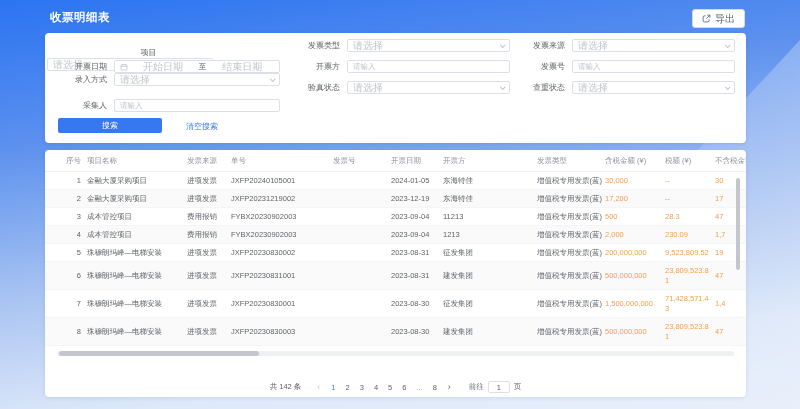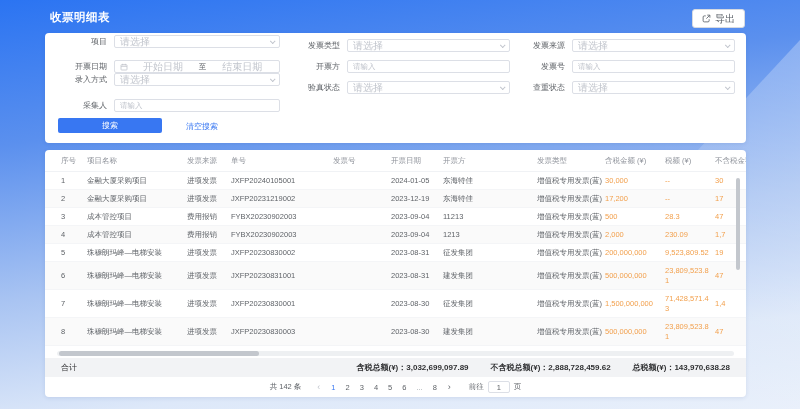--- a/index.html
+++ b/index.html
@@ -46,21 +46,21 @@
   .clear-link { position:absolute; left:141px; top:88px; font-size:8px; color:#3877f2; cursor:pointer; }
 
   
   .thead, .tr { display:flex; align-items:center; padding-left:16px; width:736px; }
   .thead { height:22px; font-size:7.5px; color:#8d9199; border-bottom:1px solid #f0f2f5; }
   .tbody { height:186px; overflow:hidden; }
   .tr { min-height:10.5px; padding-top:3.5px; padding-bottom:3.5px; font-size:7.5px; color:#5f6368;
     border-bottom:1px solid #f4f5f7; }
   .tr.even { background:#fafafa; }
   .td, .th { flex:0 0 auto; padding-right:6px; overflow:hidden; white-space:nowrap; }
-  .c0 { width:26px; }  .c1 { width:100px; } .c2 { width:44px; }  .c3 { width:102px; }
+  .c0 { width:26px;text-align:right; }  .c1 { width:100px; } .c2 { width:44px; }  .c3 { width:102px; }
   .c4 { width:58px; }  .c5 { width:52px; }  .c6 { width:94px; }  .c7 { width:68px; }
   .c8 { width:60px; }  .c9 { width:50px; }  .c10 { width:80px; }
   .td.c9 { white-space:normal; word-break:break-all; line-height:10px; }
   .td.c8, .td.c9, .td.c10 { color:#f2a04d; }
 
   .vscroll { position:absolute; right:6px; top:28px; width:4px; height:92px; background:#c3c7cd; border-radius:2px; }
   .hscroll { position:absolute; left:12px; right:12px; top:201px; height:5px; background:#eef0f2; border-radius:3px; }
   .hscroll .thumb { position:absolute; left:2px; top:0; width:200px; height:5px; background:#c3c7cd; border-radius:3px; }
 
   .summary { position:absolute; left:0; top:208px; width:701px; height:19px; background:#f2f3f5;
@@ -95,21 +95,21 @@
       <path d="M5 2.5H3A1.5 1.5 0 0 0 1.5 4v5A1.5 1.5 0 0 0 3 10.5h5A1.5 1.5 0 0 0 9.5 9V7"></path>
       <path d="M7 1.5h3.5V5"></path>
         <path d="M10.2 1.8 5.8 6.2"></path>
     </svg>
   </span>
   <span>导出</span>
 </button>
 
 <div class="card filter-card">
 
-  <div class="f-item" style="left:2px; top:2px;">
+  <div class="f-item" style="left:2px; top:14px;flex-direction:column;">
     <span class="f-label">项目</span>
     <div class="f-control select w-c1" style="left:auto;">
       <span class="ph">请选择</span>
       <span class="chev"></span>
     </div>
   </div>
 
   <div class="f-item" style="left:235px; top:6px;">
     <span class="f-label">发票类型</span>
     <div class="f-control select" style="width:163px;">
@@ -318,33 +318,20 @@
       <span class="td c9">23,809,523.81</span>
       <span class="td c10">47</span>
     </div>
   </div>
 
   <div class="vscroll"></div>
   <div class="hscroll">
     <div class="thumb"></div>
   </div>
 
-  <div class="summary">
-    <span>合计</span>
-    <span class="sp"></span>
-    <span class="sum-item">
-      <span>含税总额(¥)：</span><span>3,032,699,097.89</span>
-    </span>
-    <span class="sum-item">
-      <span>不含税总额(¥)：</span><span>2,888,728,459.62</span>
-    </span>
-    <span class="sum-item">
-      <span>总税额(¥)：</span><span>143,970,638.28</span>
-    </span>
-  </div>
 
   <div class="pager">
     <span class="total">共 142 条</span>
     <span class="pg-arrow pg-prev">‹</span>
     <span style="display:flex; align-items:center;">
         <span class="page active">1</span>
         <span class="page">2</span>
         <span class="page">3</span>
         <span class="page">4</span>
         <span class="page">5</span>

